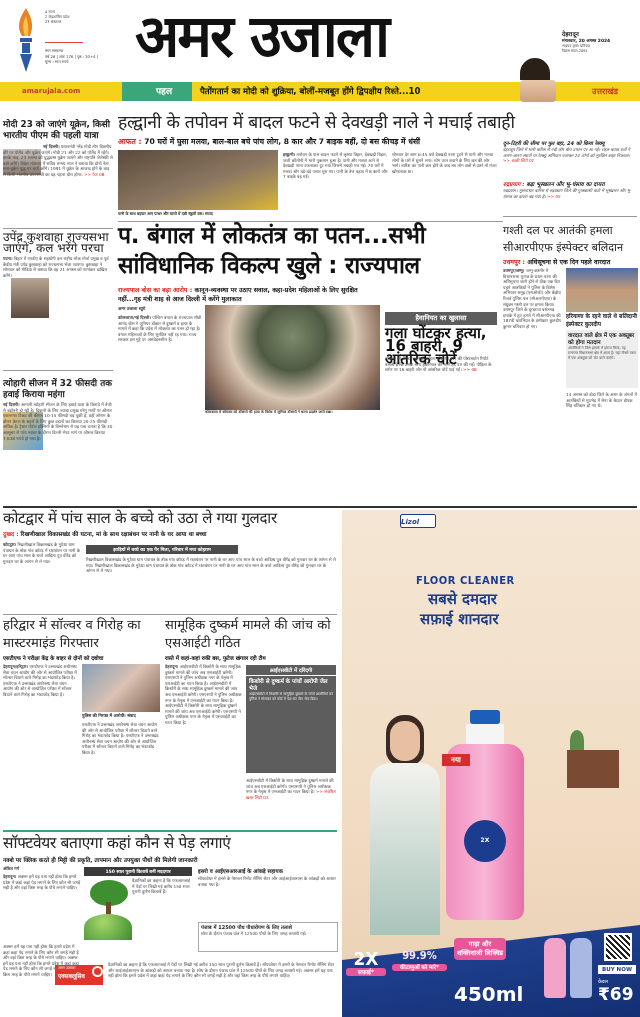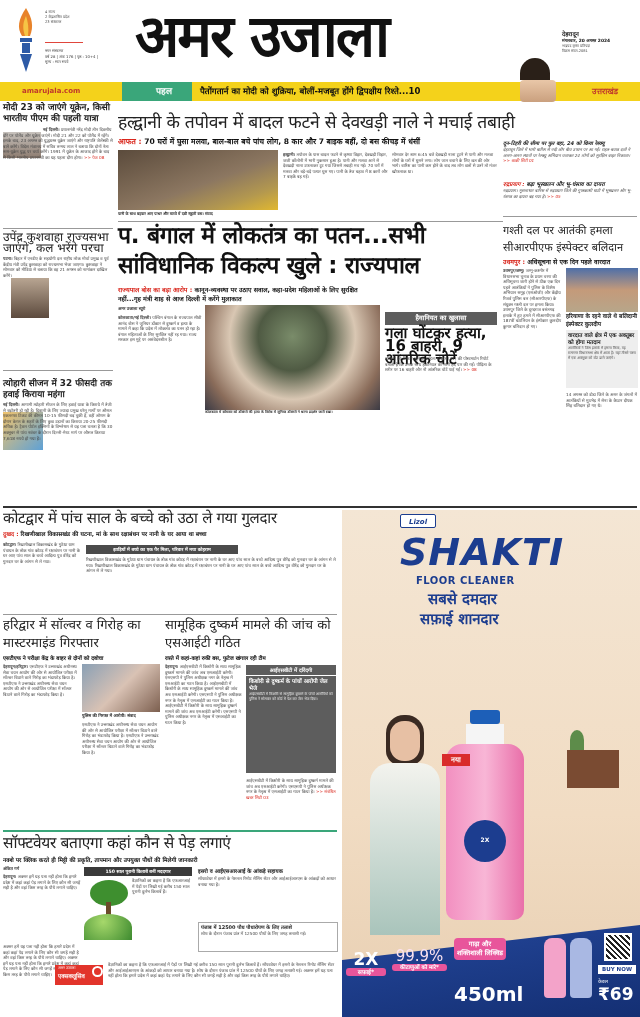--- a/index.html
+++ b/index.html
@@ -47,21 +47,21 @@
   </div>
 </div>
 
 <div class="abs bar" style="left:0;top:82px;width:640px;height:19px;"></div>
 <div class="abs" style="left:22px;top:85px;font-size:7px;font-weight:bold;color:#c0392b;line-height:13px">amarujala.com</div>
 <div class="abs" style="left:122px;top:82px;width:70px;height:19px;background:#3aa67a;color:#fff;text-align:center;font-size:9px;font-weight:bold;line-height:19px;padding-left:14px;"><span>पहल</span></div>
 <div class="abs" style="left:200px;top:84px;font-size:8.5px;font-weight:bold;color:#111;line-height:15px">पैतोंगतार्न का मोदी को शुक्रिया, बोलीं-मजबूत होंगे द्विपक्षीय रिश्ते...10</div>
 <div class="abs" style="left:520px;top:80px;width:36px;height:22px;background:linear-gradient(#e9c7a8,#caa07e);border-radius:4px"></div>
 <div class="abs" style="left:592px;top:86px;font-size:8px;font-weight:bold;color:#c0392b;line-height:12px">उत्तराखंड</div>
 
-<div class="abs" style="left:3px;top:102px;width:110px;height:135px;">
+<div class="abs" style="left:3px;top:119px;width:110px;height:135px;">
   <div style="font-size:8.8px;font-weight:bold;line-height:11px;color:#222">मोदी 23 को जाएंगे यूक्रेन, किसी भारतीय पीएम की पहली यात्रा</div>
   <div class="abs photo" style="left:0;top:30px;width:38px;height:26px;background:linear-gradient(#c7c2bd,#8c7b6f)"></div>
   <div class="abs txt" style="left:0;top:25px;width:110px;height:72px;text-indent:40px">
     <b>नई दिल्ली।</b> <span>प्रधानमंत्री नरेंद्र मोदी तीन दिवसीय दौरे पर पोलैंड और यूक्रेन जाएंगे। मोदी 21 और 22 को पोलैंड में रहेंगे। इसके बाद, 23 अगस्त को युद्धग्रस्त यूक्रेन जाएंगे और राष्ट्रपति जेलेंस्की से बातें करेंगे। विदेश मंत्रालय में सचिव तन्मय लाल ने बताया कि दोनों नेता रूस-यूक्रेन युद्ध पर चर्चा करेंगे। 1991 में यूक्रेन के आजाद होने के बाद से किसी भारतीय प्रधानमंत्री का यह पहला दौरा होगा।</span> <span class="red">&gt;&gt; पेज 08</span>
   </div>
 </div>
 <div class="abs rule" style="left:3px;top:228px;width:110px;height:1px"></div>
 <div class="abs" style="left:3px;top:232px;width:110px;height:130px;">
   <div style="font-size:12px;font-weight:normal;line-height:11px;color:#222">उपेंद्र कुशवाहा राज्यसभा जाएंगे, कल भरेंगे परचा</div>
   <div class="abs photo" style="left:8px;top:46px;width:38px;height:40px;background:linear-gradient(#b8a592,#5c4a3d)"></div>
@@ -201,22 +201,21 @@
 <div class="abs" style="left:55px;top:965px;width:48px;height:20px;background:#e2342b;color:#fff;">
   <div style="font-size:3.8px;line-height:6px;padding-left:3px">अमर उजाला</div>
   <div style="font-size:6px;font-weight:bold;line-height:10px;padding-left:3px">एक्सक्लूसिव</div>
 </div>
 <div class="abs" style="left:92px;top:966px;width:11px;height:11px;border-radius:50%;border:2.5px solid #fff"></div>
 <div class="abs txt" style="left:108px;top:962px;width:230px;height:50px;">
   <span>वैज्ञानिकों का कहना है कि एफआरआई में पेड़ों पर लिखी गई करीब 150 साल पुरानी दुर्लभ किताबें हैं।</span> <span>सॉफ्टवेयर में इसरो के नेशनल रिमोट सेंसिंग सेंटर और आईआईआरएस के आंकड़ों को आधार बनाया गया है।</span> <span>शोध के दौरान पंजाब प्रांत में 12500 पौधों के लिए जगह तलाशी गई।</span> <span>अक्सर हमें यह पता नहीं होता कि हमारे प्रदेश में कहां कहां पेड़ लगाने के लिए कौन सी जगहें सही है और वहां किस तरह के पौधे लगाने चाहिए।</span>
 </div>
 
 <div class="abs" style="left:342px;top:510px;width:298px;height:507px;background:linear-gradient(#f4e6d4 0%,#f1dcc3 60%,#e8cfb2 100%);overflow:hidden">
-  <div class="abs" style="left:58px;top:4px;width:36px;height:14px;background:#fff;border-radius:2px;border:1px solid #1c3d8f;font-size:7px;font-style:italic;font-weight:bold;color:#1c3d8f;text-align:center;line-height:14px"><span>Lizol</span></div>
-  <div class="abs" style="left:58px;top:22px;font-size:38px;font-weight:900;font-style:italic;color:#1c3d8f;line-height:40px;letter-spacing:1px">SHAKTI</div>
+  <div class="abs" style="left:58px;top:4px;width:36px;height:14px;background:#fff;border-radius:2px;border:1px solid #1c3d8f;font-size:7px;font-style:italic;font-weight:bold;color:#1c3d8f;line-height:14px"><span>Lizol</span></div>
   <div class="abs" style="left:74px;top:65px;font-size:10px;font-weight:900;color:#1c3d8f;line-height:12px;letter-spacing:0.5px">FLOOR CLEANER</div>
   <div class="abs" style="left:86px;top:80px;font-size:15px;font-weight:bold;color:#1c3d8f;line-height:18px">सबसे दमदार</div>
   <div class="abs" style="left:78px;top:100px;font-size:15px;font-weight:bold;color:#1c3d8f;line-height:18px">सफ़ाई शानदार</div>
   <div class="abs" style="left:28px;top:205px;width:70px;height:220px;">
     <div style="position:absolute;left:16px;top:0;width:38px;height:50px;border-radius:18px 18px 14px 14px;background:#3a2a22"></div>
     <div style="position:absolute;left:20px;top:6px;width:30px;height:40px;border-radius:14px;background:#e7c0a4"></div>
     <div style="position:absolute;left:0;top:48px;width:70px;height:172px;border-radius:20px 20px 0 0;background:linear-gradient(#f3f3ee,#a9c4bb)"></div>
   </div>
   <div class="abs" style="left:104px;top:200px;width:78px;height:210px;">
     <div style="position:absolute;left:24px;top:0;width:30px;height:14px;border-radius:3px;background:#1d5fb8"></div>
@@ -226,21 +225,21 @@
     <div style="position:absolute;left:18px;top:110px;width:42px;height:42px;border-radius:50%;background:#1c3d8f;color:#fff;font-size:6px;font-weight:bold;text-align:center;line-height:40px">2X</div>
   </div>
   <div class="abs" style="left:225px;top:240px;width:52px;height:38px;background:#7a4b32"></div>
   <div class="abs" style="left:228px;top:220px;width:14px;height:20px;background:#5d8c4a;border-radius:50% 50% 0 0"></div>
   <div class="abs" style="left:0;top:415px;width:298px;height:92px;background:linear-gradient(170deg,#24479b,#142f73);clip-path:polygon(0 38%,100% 0,100% 100%,0 100%)"></div>
   <div class="abs" style="left:4px;top:440px;width:40px;color:#fff;text-align:center">
     <div style="font-size:17px;font-weight:900;line-height:18px">2X</div>
     <div style="font-size:6px;font-weight:bold;line-height:8px;background:#e8559b;border-radius:3px">सफ़ाई*</div>
   </div>
   <div class="abs" style="left:50px;top:438px;width:55px;color:#fff;text-align:center">
-    <div style="font-size:15px;font-weight:400;line-height:16px;color:#fbe3f0">99.9%</div>
+    <div style="font-size:10px;font-weight:700;line-height:16px;color:#fbe3f0">99.9%</div>
     <div style="font-size:5.5px;font-weight:bold;line-height:7px;background:#e8559b;border-radius:3px">कीटाणुओं को मारे*</div>
   </div>
   <div class="abs" style="left:112px;top:428px;width:52px;font-size:6.5px;font-weight:bold;line-height:9px;color:#fff;text-align:center;background:#e8559b;border-radius:4px;padding:2px">गाढ़ा और शक्तिशाली लिक्विड</div>
   <div class="abs" style="left:112px;top:474px;font-size:20px;font-weight:900;color:#fff;line-height:20px">450ml</div>
   <div class="abs" style="left:202px;top:428px;width:50px;height:62px;">
     <div style="position:absolute;left:0;top:0;width:22px;height:60px;border-radius:8px 8px 4px 4px;background:#f3a3c9"></div>
     <div style="position:absolute;left:26px;top:0;width:22px;height:60px;border-radius:8px 8px 4px 4px;background:#a9b8e3"></div>
   </div>
   <div class="abs" style="left:262px;top:423px;width:28px;height:28px;background:repeating-linear-gradient(45deg,#fff 0 2px,#222 2px 4px);border:2px solid #fff"></div>
   <div class="abs" style="left:256px;top:455px;width:38px;height:9px;background:#fff;color:#1c3d8f;font-size:5.5px;font-weight:bold;text-align:center;line-height:9px">BUY NOW</div>

